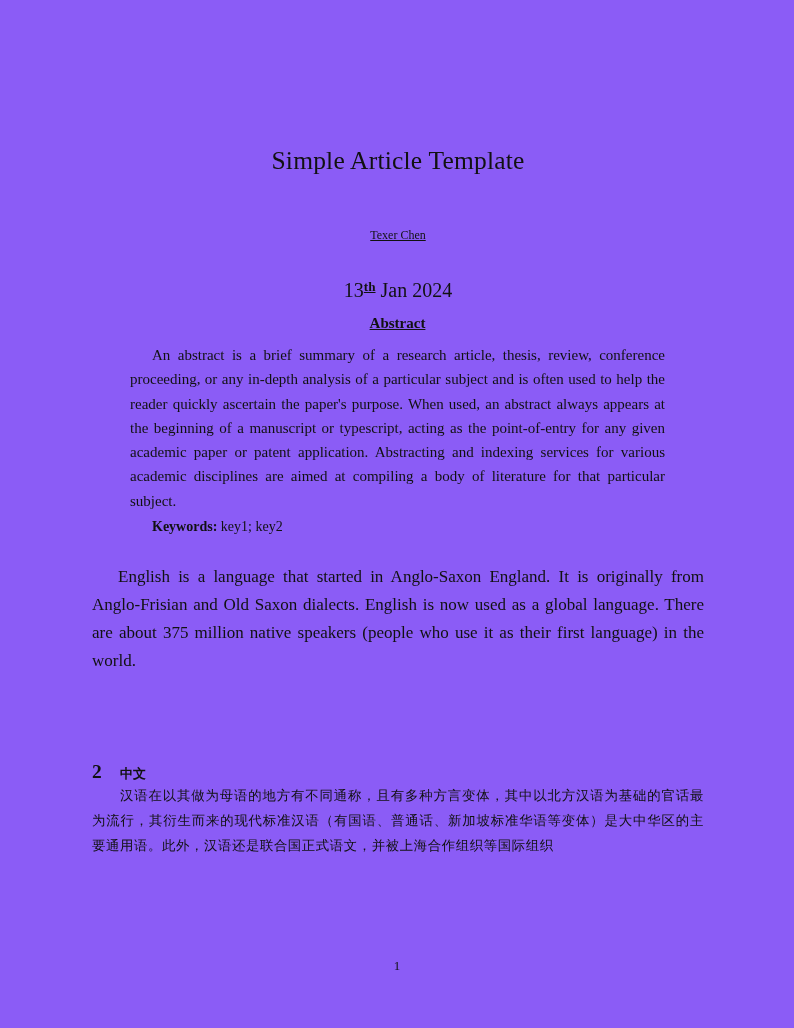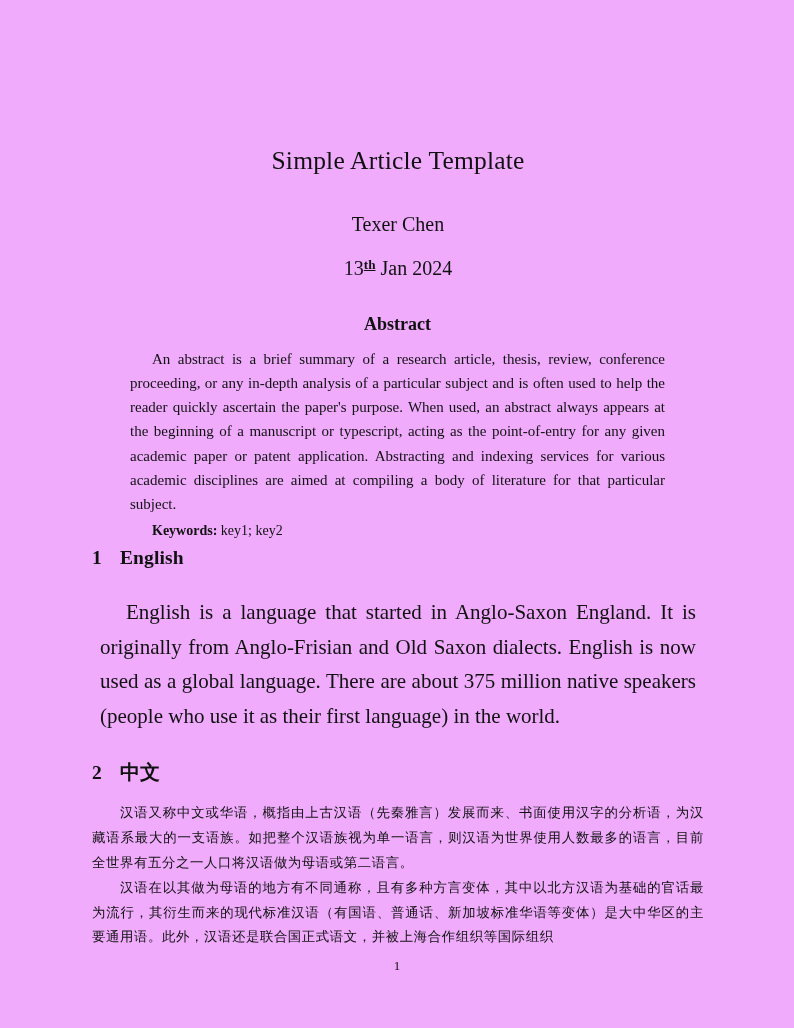--- a/index.html
+++ b/index.html
@@ -10,46 +10,47 @@
   body {
     font-family: "Liberation Serif", "DejaVu Serif", serif;
     color: #111111;
     -webkit-font-smoothing: antialiased;
   }
   #page {
     position: relative;
     width: 794px;
     height: 1028px;
     margin: 0 auto;
-    background: #f0abfc;
+    background: #8b5cf6;
     overflow: hidden;
     box-sizing: border-box;
   }
   .body-col {
     position: absolute;
     left: 92px;
     width: 612px;
   }
 
   
   #title-block { top: 146px; }
   .doc-title {
     font-size: 25.5px;
     font-weight: normal;
     text-align: center;
     letter-spacing: 0.2px;
     margin: 0;
     line-height: 1.2;
   }
   .doc-author {
-    font-size: 20px;
+    font-size: 12px;
     text-align: center;
-    margin: 0;
+    margin: 16px;
     padding-top: 35px;
     line-height: 1.2;
+    text-decoration: underline;
   }
   .doc-date {
     font-size: 20px;
     text-align: center;
     margin: 0;
     padding-top: 20px;
     line-height: 1.2;
   }
   .doc-date sup {
     font-size: 0.66em;
@@ -60,25 +61,26 @@
   }
 
   
   #abstract-block {
     position: absolute;
     left: 130px;
     width: 535px;
     top: 314px;
   }
   .abstract-heading {
-    font-size: 18px;
+    font-size: 15px;
     font-weight: bold;
     text-align: center;
     margin: 0 0 11px 0;
     line-height: 1.2;
+    text-decoration: underline;
   }
   .abstract-text {
     font-size: 15px;
     text-align: justify;
     text-justify: inter-word;
     text-indent: 22px;
     margin: 0;
     line-height: 1.62;
     hyphens: manual;
   }
@@ -98,30 +100,30 @@
     font-weight: bold;
     margin: 0;
     line-height: 1.25;
     letter-spacing: 0.1px;
   }
   .section-heading .sec-num {
     display: inline-block;
     min-width: 28px;
   }
   .section-heading .sec-cjk {
-    font-family: Liberation Serif, serif;
+    font-family: Liberation Mono, monospace;
     font-weight: bold;
-    font-size: 20px;
+    font-size: 13px;
   }
   .para {
-    font-size: 21px;
+    font-size: 17px;
     text-align: justify;
     text-justify: inter-word;
     text-indent: 26px;
-    margin: 8px;
+    margin: 0;
     line-height: 1.64;
   }
   .para-cjk {
     font-family: "DejaVu Sans", "Liberation Sans", sans-serif;
     font-size: 13.4px;
     text-align: justify;
     text-justify: inter-ideograph;
     text-indent: 28px;
     margin: 0;
     line-height: 1.85;
@@ -157,25 +159,23 @@
     <p class="doc-date"><span>13</span><sup>th</sup><span> Jan 2024</span></p>
   </div>
 
   <div id="abstract-block">
     <p class="abstract-heading">Abstract</p>
     <p class="abstract-text">An abstract is a brief summary of a research article, thesis, review, conference proceeding, or any in-depth analysis of a particular subject and is often used to help the reader quickly ascertain the paper's purpose. When used, an abstract always appears at the beginning of a manuscript or typescript, acting as the point-of-entry for any given academic paper or patent application. Abstracting and indexing services for various academic disciplines are aimed at compiling a body of literature for that particular subject.</p>
     <p class="keywords-line"><span class="keywords-label">Keywords:</span><span> key1; key2</span></p>
   </div>
 
   <div class="body-col" id="section-english">
-    <h2 class="section-heading"><span class="sec-num">1</span><span>English</span></h2>
     <p class="para" id="english-para-1">English is a language that started in Anglo-Saxon England. It is originally from Anglo-Frisian and Old Saxon dialects. English is now used as a global language. There are about 375 million native speakers (people who use it as their first language) in the world.</p>
   </div>
 
   <div class="body-col" id="section-chinese">
     <h2 class="section-heading"><span class="sec-num">2</span><span class="sec-cjk">中文</span></h2>
-    <p class="para-cjk" id="chinese-para-1">汉语又称中文或华语，概指由上古汉语（先秦雅言）发展而来、书面使用汉字的分析语，为汉藏语系最大的一支语族。如把整个汉语族视为单一语言，则汉语为世界使用人数最多的语言，目前全世界有五分之一人口将汉语做为母语或第二语言。</p>
     <p class="para-cjk" id="chinese-para-2">汉语在以其做为母语的地方有不同通称，且有多种方言变体，其中以北方汉语为基础的官话最为流行，其衍生而来的现代标准汉语（有国语、普通话、新加坡标准华语等变体）是大中华区的主要通用语。此外，汉语还是联合国正式语文，并被上海合作组织等国际组织</p>
   </div>
 
   <div id="page-number">1</div>
 
 </div>
 
 </body></html>

